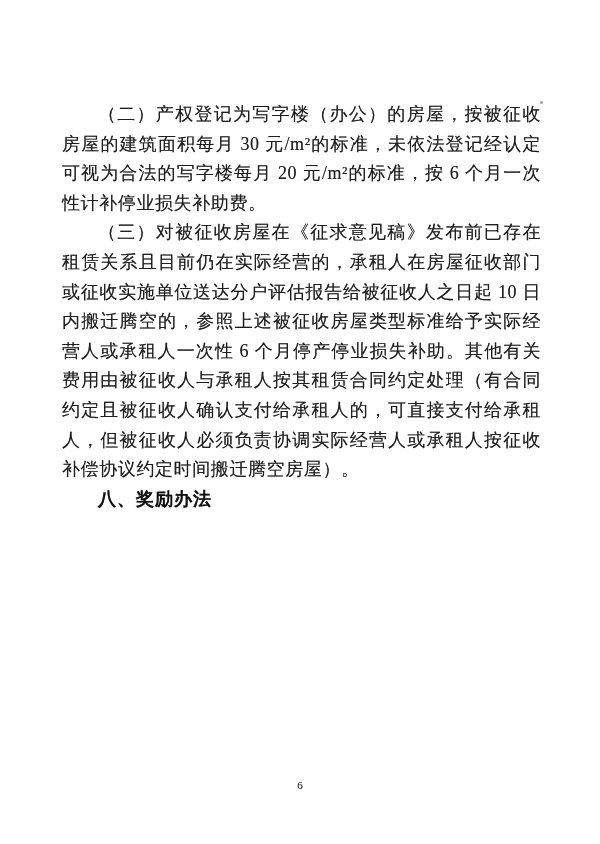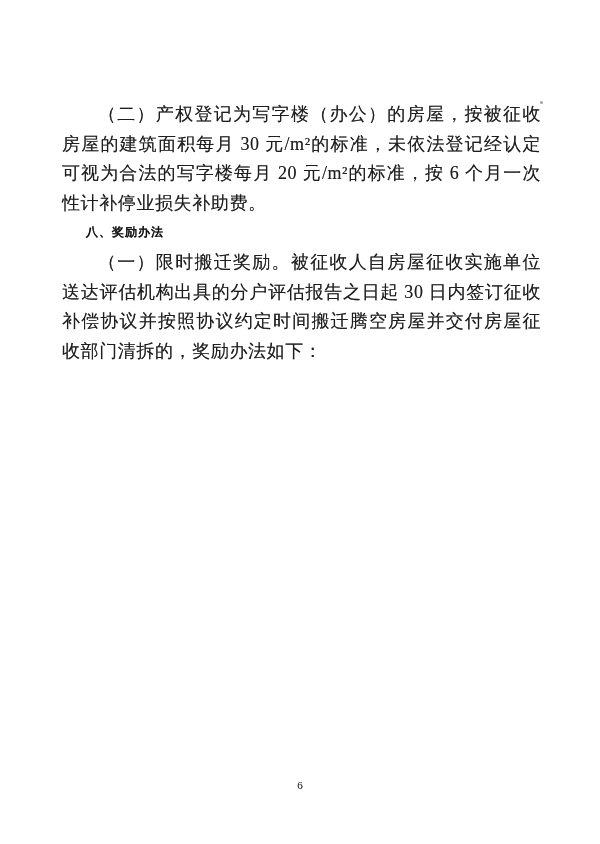--- a/index.html
+++ b/index.html
@@ -33,21 +33,21 @@
       font-size: 18px;
       line-height: 29.6px;
       text-align: justify;
       text-indent: 2em;
       letter-spacing: 0.6px;
       color: #1e1e1e;
       word-break: break-all;
     }
 
     .heading {
-      font-size: 12px;
+      font-size: 18px;
       line-height: 29.6px;
       text-indent: 2em;
       letter-spacing: 1px;
       font-weight: bold;
       color: #111111;
     }
 
     .page-number {
       position: absolute;
       left: 0;
@@ -74,24 +74,24 @@
 <body>
 
 <div class="page">
 
   <span class="scan-speck"></span>
 
   <div class="content">
 
     <p class="para">（二）产权登记为写字楼（办公）的房屋，按被征收房屋的建筑面积每月 30 元/m²的标准，未依法登记经认定可视为合法的写字楼每月 20 元/m²的标准，按 6 个月一次性计补停业损失补助费。</p>
 
+    <p class="para">（三）对被征收房屋在《征求意见稿》发布前已存在租赁关系且目前仍在实际经营的，承租人在房屋征收部门或征收实施单位送达分户评估报告给被征收人之日起 10 日内搬迁腾空的，参照上述被征收房屋类型标准给予实际经营人或承租人一次性 6 个月停产停业损失补助。其他有关费用由被征收人与承租人按其租赁合同约定处理（有合同约定且被征收人确认支付给承租人的，可直接支付给承租人，但被征收人必须负责协调实际经营人或承租人按征收补偿协议约定时间搬迁腾空房屋）。</p>
 
 
     <h2 class="heading">八、奖励办法</h2>
 
-    <p class="para">（一）限时搬迁奖励。被征收人自房屋征收实施单位送达评估机构出具的分户评估报告之日起 30 日内签订征收补偿协议并按照协议约定时间搬迁腾空房屋并交付房屋征收部门清拆的，奖励办法如下：</p>
 
 
   </div>
 
   <div class="page-number">6</div>
 
 </div>
 
 </body></html>

